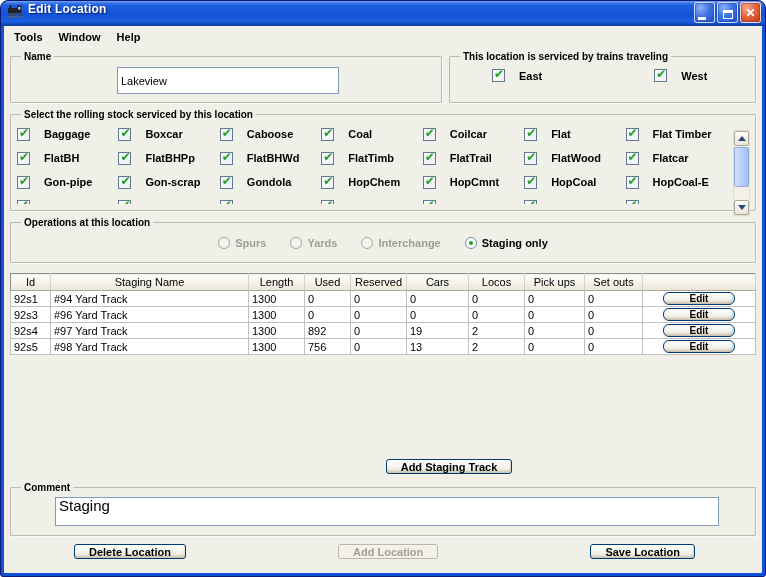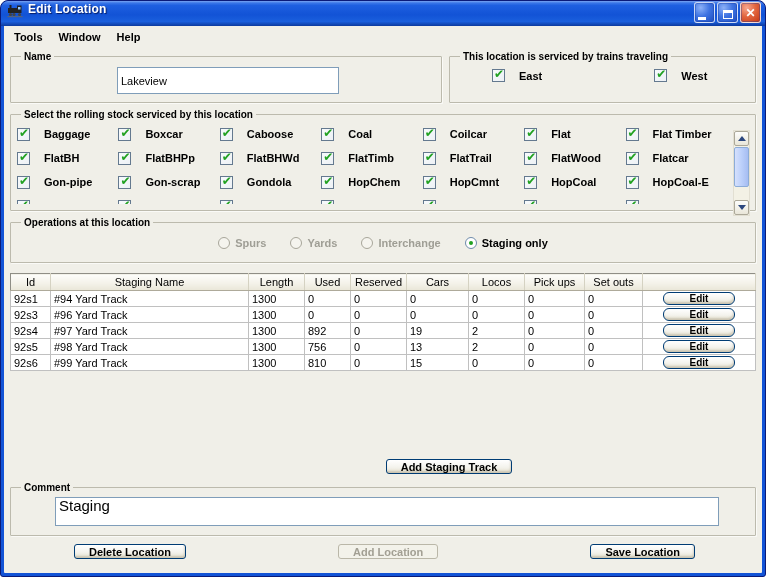--- a/index.html
+++ b/index.html
@@ -394,32 +394,20 @@
                 <td>#98 Yard Track</td>
                 <td>1300</td>
                 <td>756</td>
                 <td>0</td>
                 <td>13</td>
                 <td>2</td>
                 <td>0</td>
                 <td>0</td>
                 <td class="edit-cell"><button class="xp-btn edit-btn">Edit</button></td>
               </tr>
-              <tr>
-                <td>92s6</td>
-                <td>#99 Yard Track</td>
-                <td>1300</td>
-                <td>810</td>
-                <td>0</td>
-                <td>15</td>
-                <td>0</td>
-                <td>0</td>
-                <td>0</td>
-                <td class="edit-cell"><button class="xp-btn edit-btn">Edit</button></td>
-              </tr>
             </tbody>
           </table>
       </div>
 
       <div class="add-row">
         <button class="xp-btn">Add Staging Track</button>
       </div>
 
       <fieldset class="comment-panel">
         <legend>Comment</legend>

